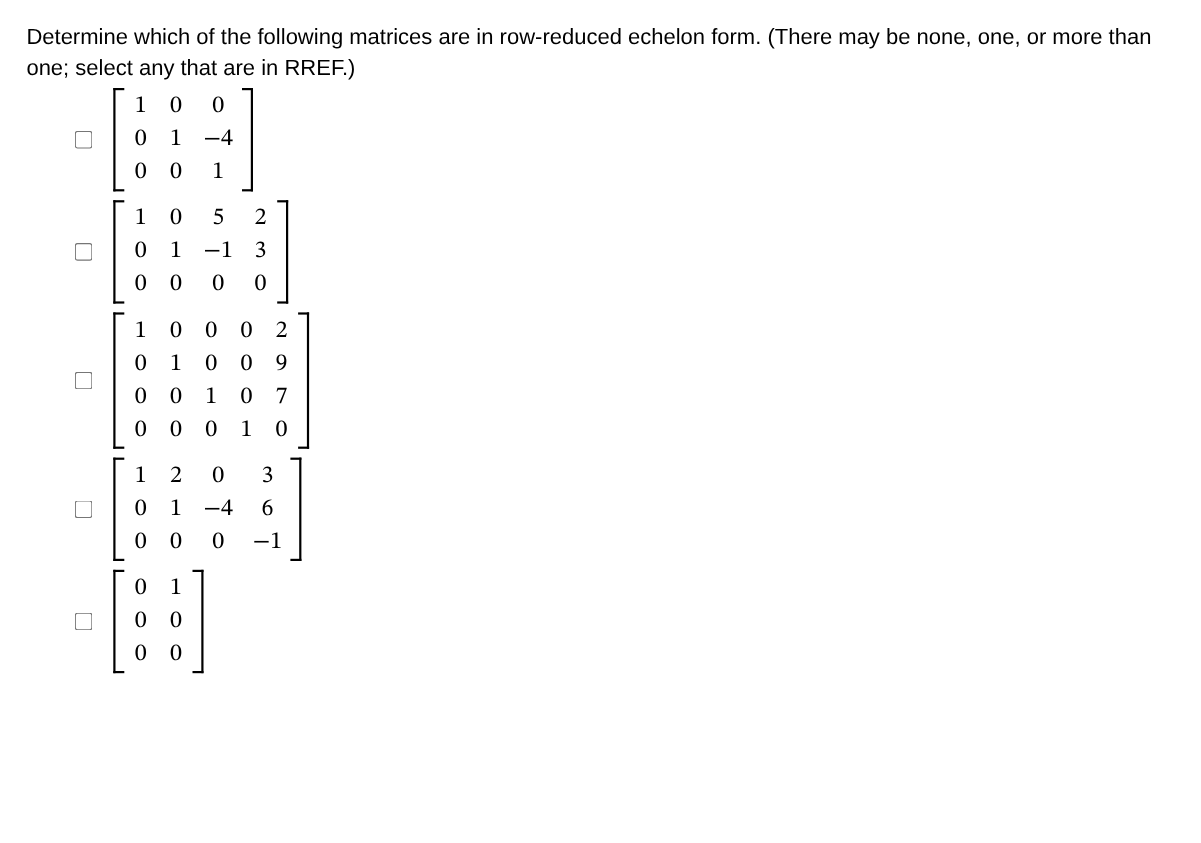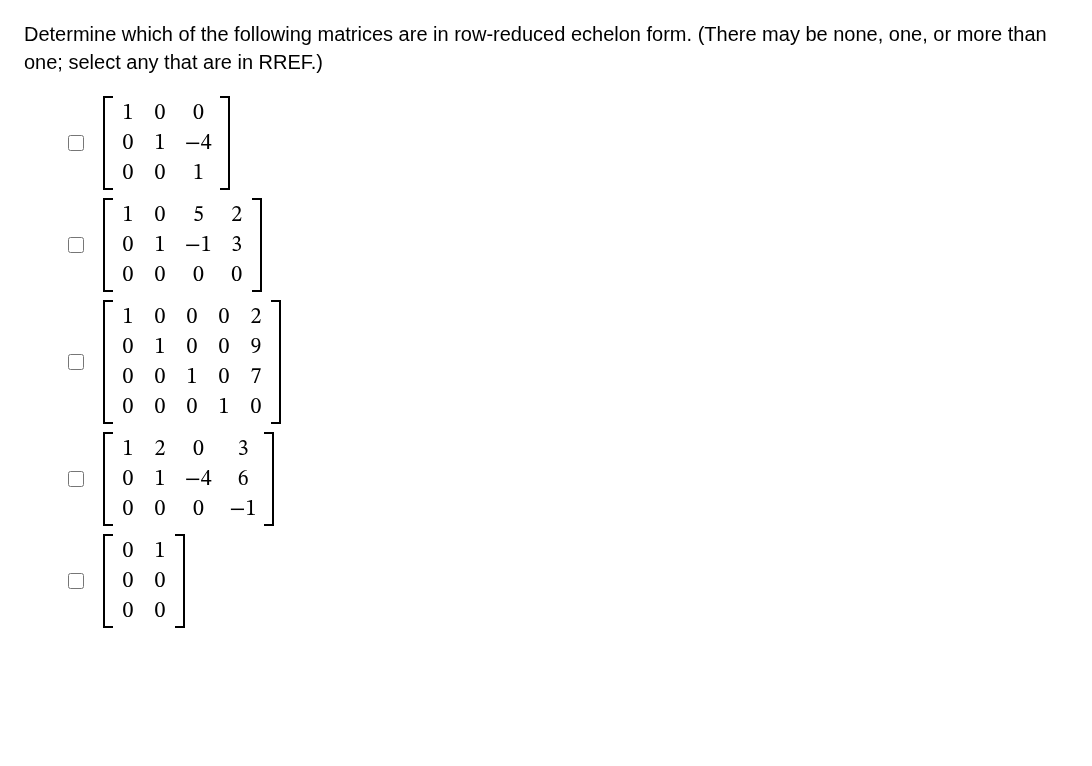--- a/index.html
+++ b/index.html
@@ -7,21 +7,21 @@
     font-size: 20px;
     color: #000;
     background: #fff;
     margin: 0;
     padding: 20px 24px;
     width: 1092px;
     box-sizing: border-box;
   }
   .question-text {
     line-height: 1.4;
-    margin-bottom: 20px;
+    margin-bottom: 4px;
   }
   .options {
     display: flex;
     flex-direction: column;
     gap: 8px;
     padding-left: 40px;
   }
   .option {
     display: flex;
     align-items: center;

